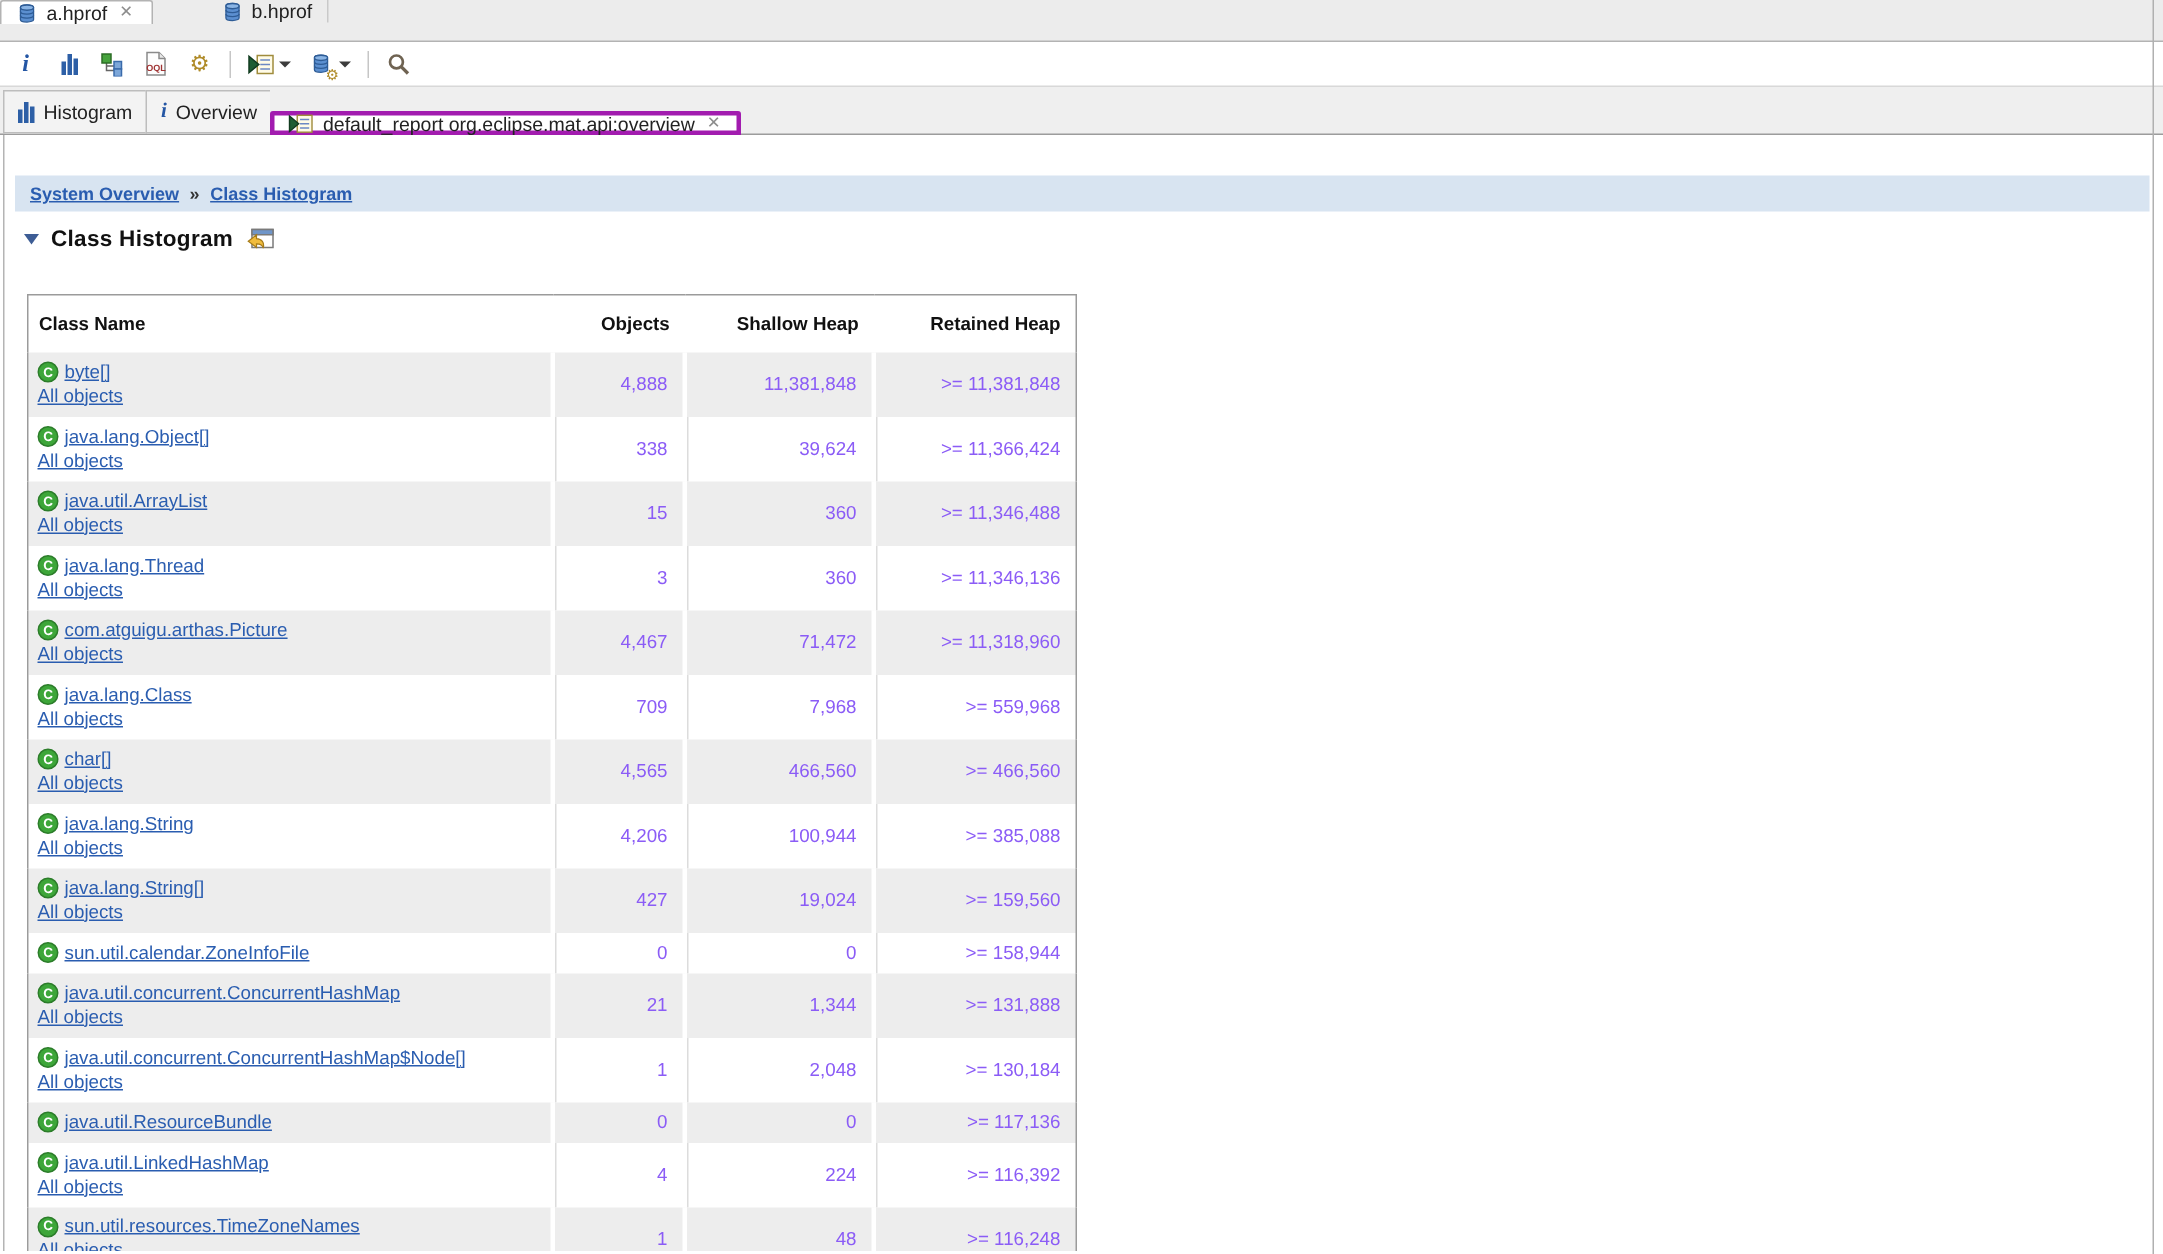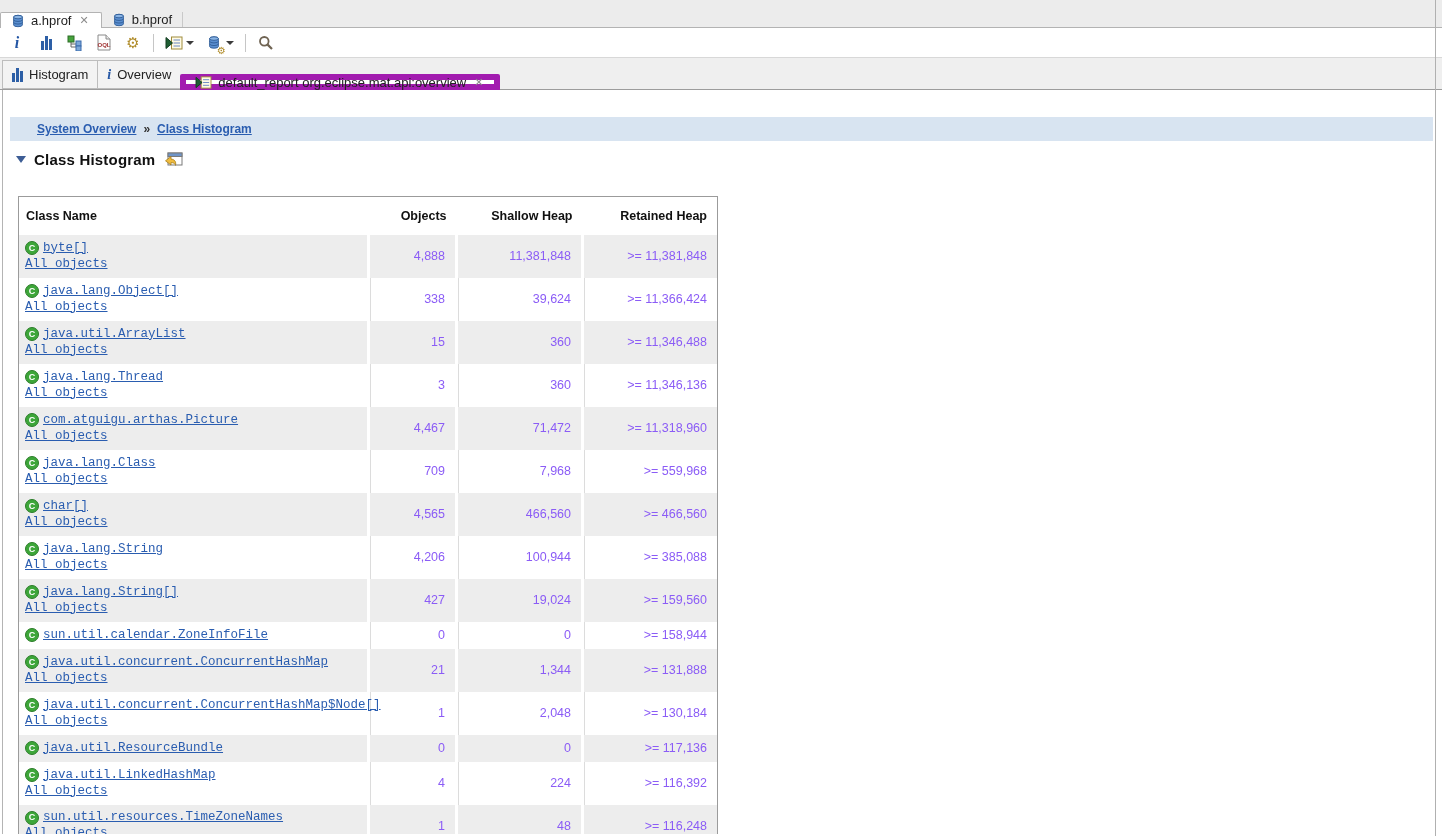--- a/index.html
+++ b/index.html
@@ -1,21 +1,21 @@
 <!DOCTYPE html>
 <html><head>
 <meta charset="utf-8">
 <style>
   * { margin:0; padding:0; box-sizing:border-box; }
   html,body { width:1442px; height:836px; overflow:hidden; background:#fff;
     font-family:"Liberation Sans","DejaVu Sans",sans-serif; color:#1b1b1b; }
 
   
   .editor-tabbar { height:28px; background:#ececec; border-bottom:1px solid #b3b3b3;
-    display:flex; align-items:flex-end; }
+    display:flex; align-items:flex-start;gap:36px; }
   .etab { display:flex; align-items:center; gap:6px; padding:0 10px; font-size:13px;
     color:#222; border-right:1px solid #c9c9c9; cursor:default; }
   .etab.active { background:#fff; border:1px solid #b3b3b3; border-bottom:none;
     border-radius:2px 2px 0 0; margin-bottom:-1px; }
   .close-x { color:#8d8d8d; font-size:11px; line-height:1; padding:1px 2px; }
 
   
   .toolbar { height:30px; background:#fff; border-bottom:1px solid #d8d8d8;
     display:flex; align-items:center; padding-left:8px; gap:11px; }
   .tbtn { display:flex; align-items:center; justify-content:center; min-width:18px; height:22px; }
@@ -31,31 +31,31 @@
     border-right:4px solid transparent; border-top:4px solid #3c3c3c; margin-left:-4px; }
   .drop-group { display:flex; align-items:center; gap:7px; }
   .rel { position:relative; }
 
   
   .view-tabbar { height:32px; background:#efefef; border-bottom:1px solid #9c9c9c;
     display:flex; align-items:stretch; padding-left:2px; }
   .vtab { display:flex; align-items:center; gap:6px; padding:0 9px; font-size:13px;
     color:#222; background:#f3f3f3; border:1px solid #bdbdbd; border-right:none; margin-top:2px; }
   .vtab:last-of-type{ border-right:1px solid #bdbdbd; }
-  .vtab.active { background:#fff; border:6px solid #a21caf; margin-top:16px;
+  .vtab.active { background:#fff; border:3px solid #a21caf; margin-top:16px;
     margin-bottom:-1px; z-index:2; border-radius:2px 2px 0 0; }
 
   
   .content { position:relative; height:744px; background:#fff;
     border-left:1px solid #b4b4b4; margin-left:2px; overflow:hidden; }
   .right-edge { position:absolute; left:1435px; top:0; width:1px; height:836px;
     background:#b0b0b0; z-index:5; }
 
   .crumb-bar { margin:27px 9px 0 7px; height:24px; background:#d8e4f1;
-    display:flex; align-items:center; padding-left:24px; font-size:12px; font-weight:bold; }
+    display:flex; align-items:center; padding-left:7px; font-size:12px; font-weight:bold; }
   .crumb-link { color:#2a5db0; text-decoration:underline; margin:0 3px; cursor:pointer; }
   .crumb-sep { color:#333; margin:0 4px; }
 
   .section-head { display:flex; align-items:center; gap:8px; margin:6px 0 0 13px; height:24px; }
   .tri-down { width:0; height:0; border-left:5px solid transparent; border-right:5px solid transparent;
     border-top:7px solid #3d5d95; }
   .section-title { font-size:15px; font-weight:bold; color:#111; letter-spacing:.2px; }
 
   
   table.hist { border-collapse:collapse; table-layout:fixed; width:700px;
@@ -69,21 +69,21 @@
   tr.stripe td { background:#ededed; }
   td { vertical-align:middle; }
   td.num { text-align:right; padding-right:10px; border-left:3px solid #fff;
     color:#8b5cf6; background-clip:padding-box; }
   tr.plain td.num { box-shadow:inset 1px 0 0 #dcdcdc; }
   td.cls { padding:4px 4px 4px 6px; }
   .cls-line { display:flex; align-items:center; gap:4px; line-height:15px; }
   .c-badge { flex:0 0 auto; width:14px; height:14px; border-radius:50%; background:#3da639;
     border:1px solid #2c7d2a; color:#fff; font-size:9px; font-weight:bold;
     display:flex; align-items:center; justify-content:center; }
-  a.cls-link, a.ao-link { color:#2a5db0; text-decoration:underline; cursor:pointer;font-family:Liberation Mono, monospace; }
+  a.cls-link, a.ao-link { color:#2a5db0; text-decoration:underline; cursor:pointer; }
   a.ao-link { display:inline-block; line-height:15px; margin-top:1px; }
 
   svg text { font-family:"Liberation Sans",sans-serif; }
 </style>
 </head>
 <body>
 
 <div class="right-edge"></div>
 
 <div class="editor-tabbar">

